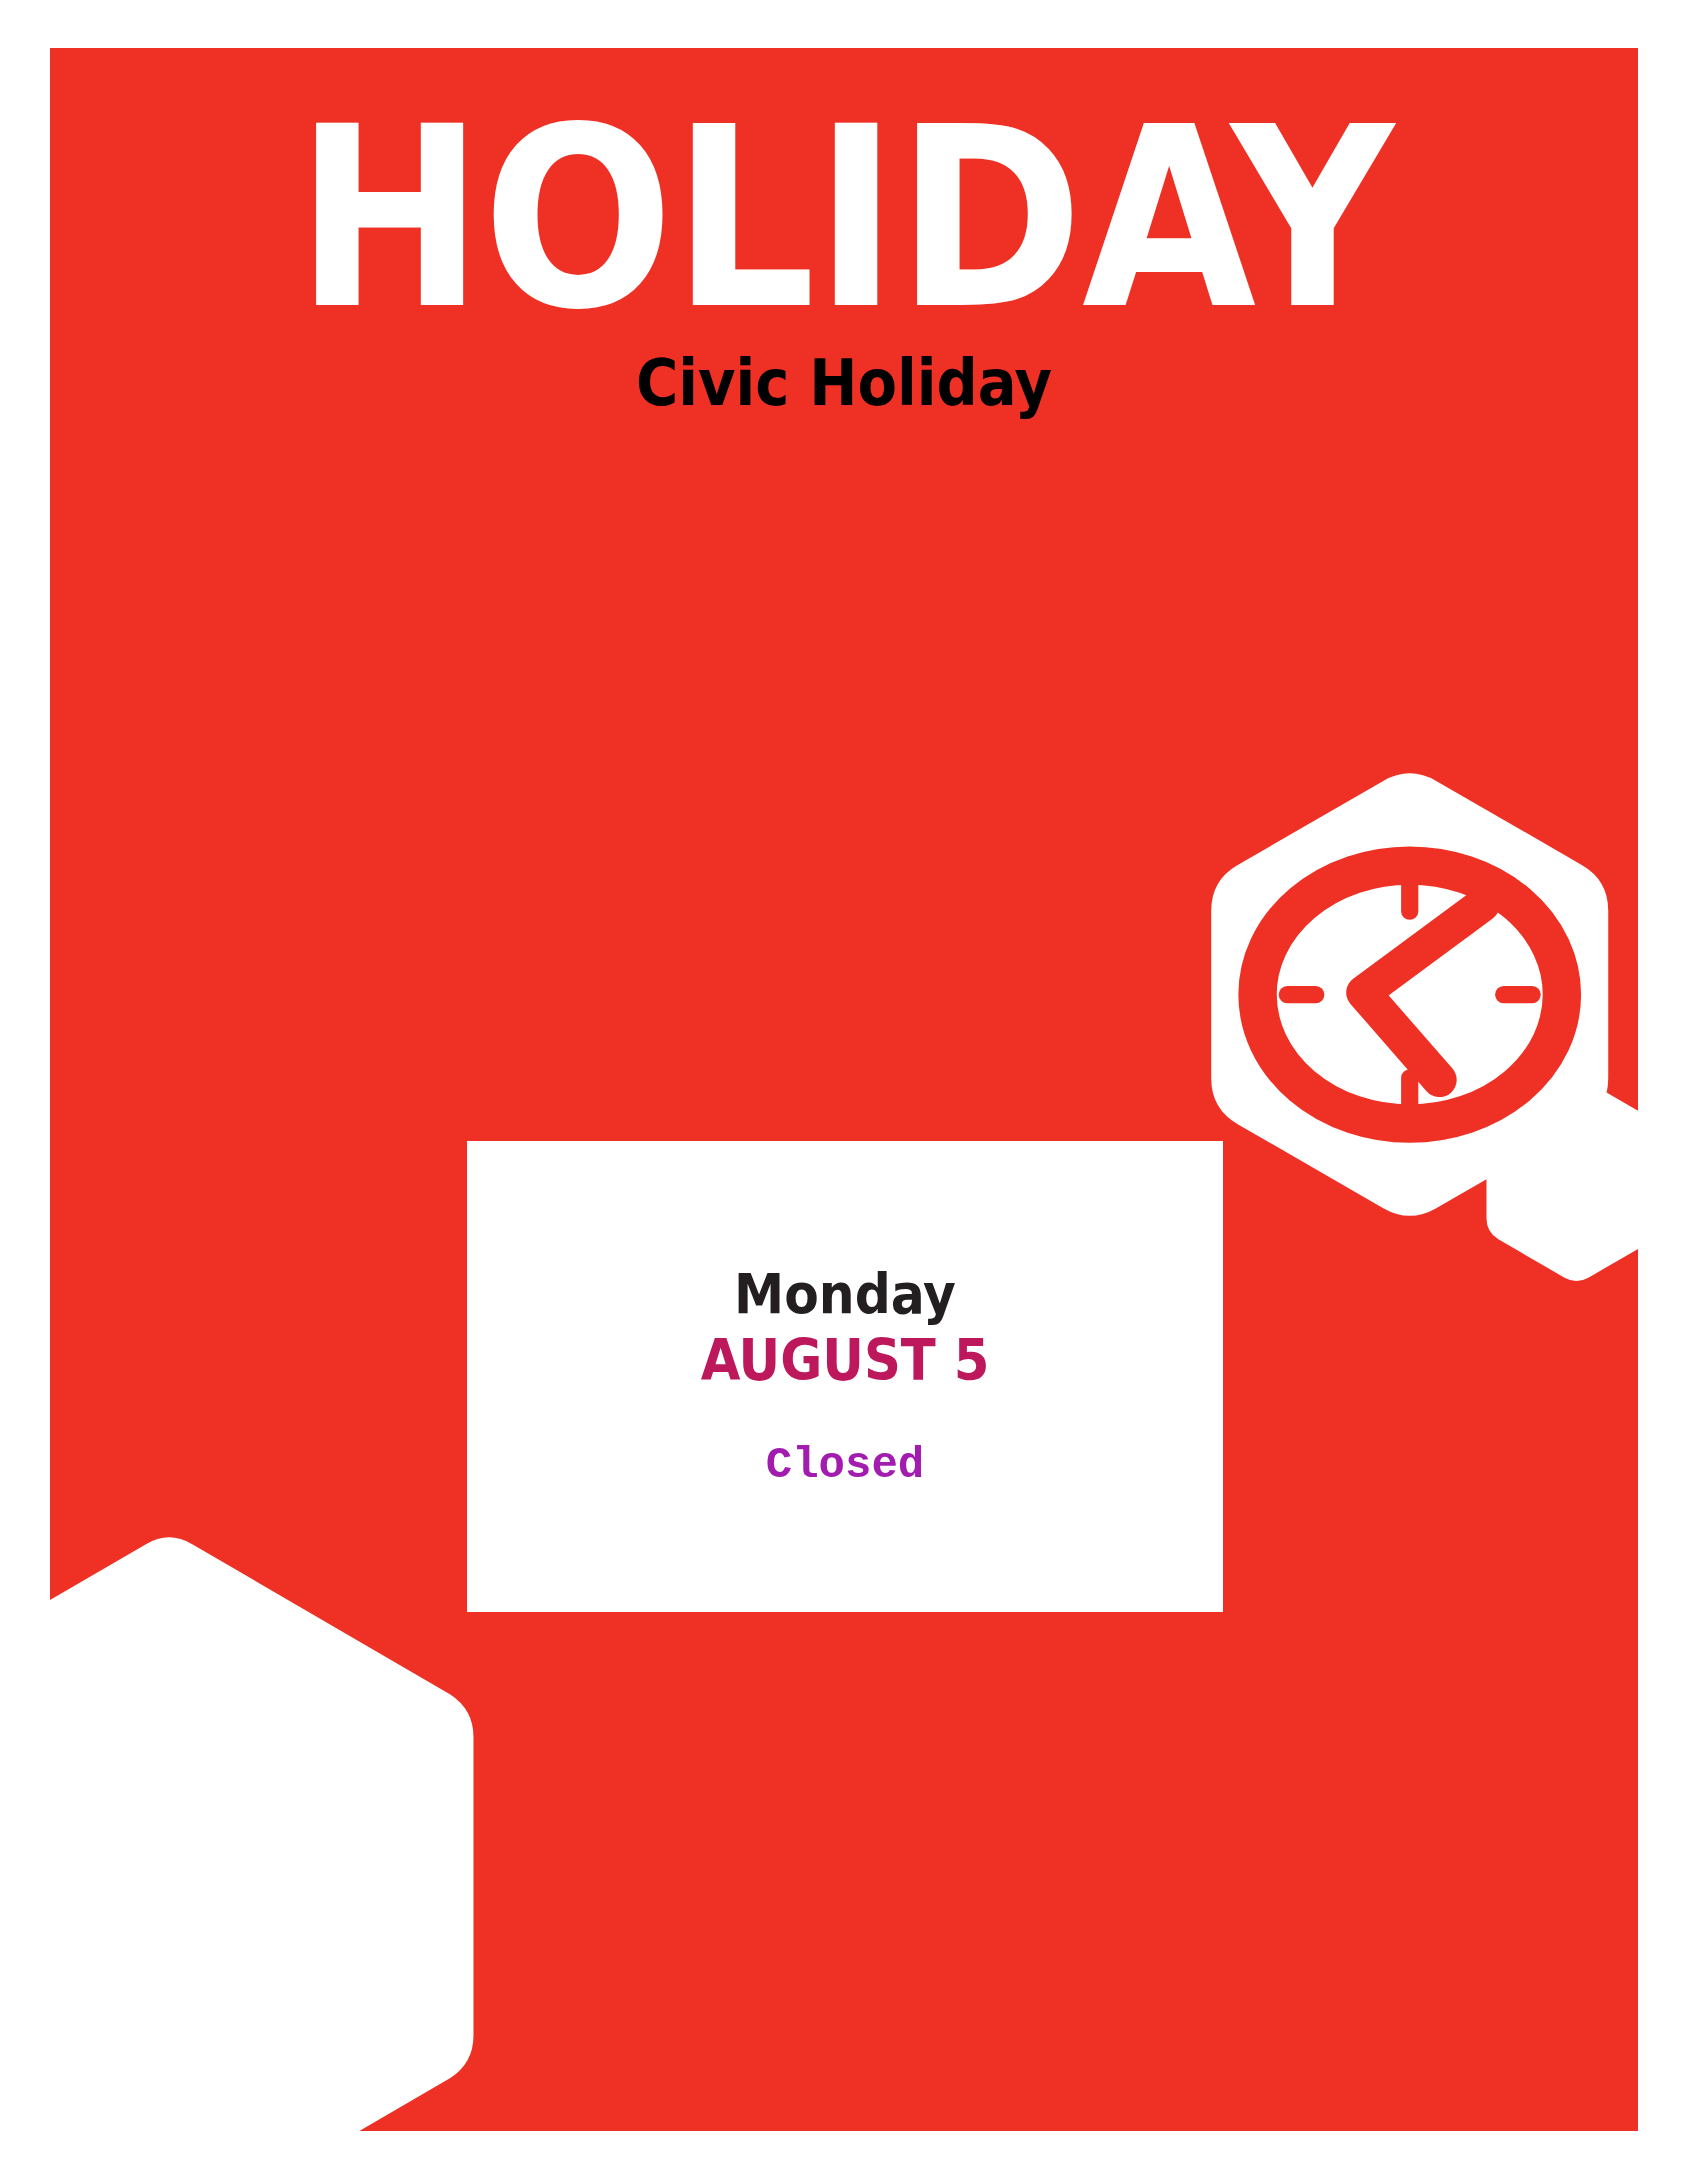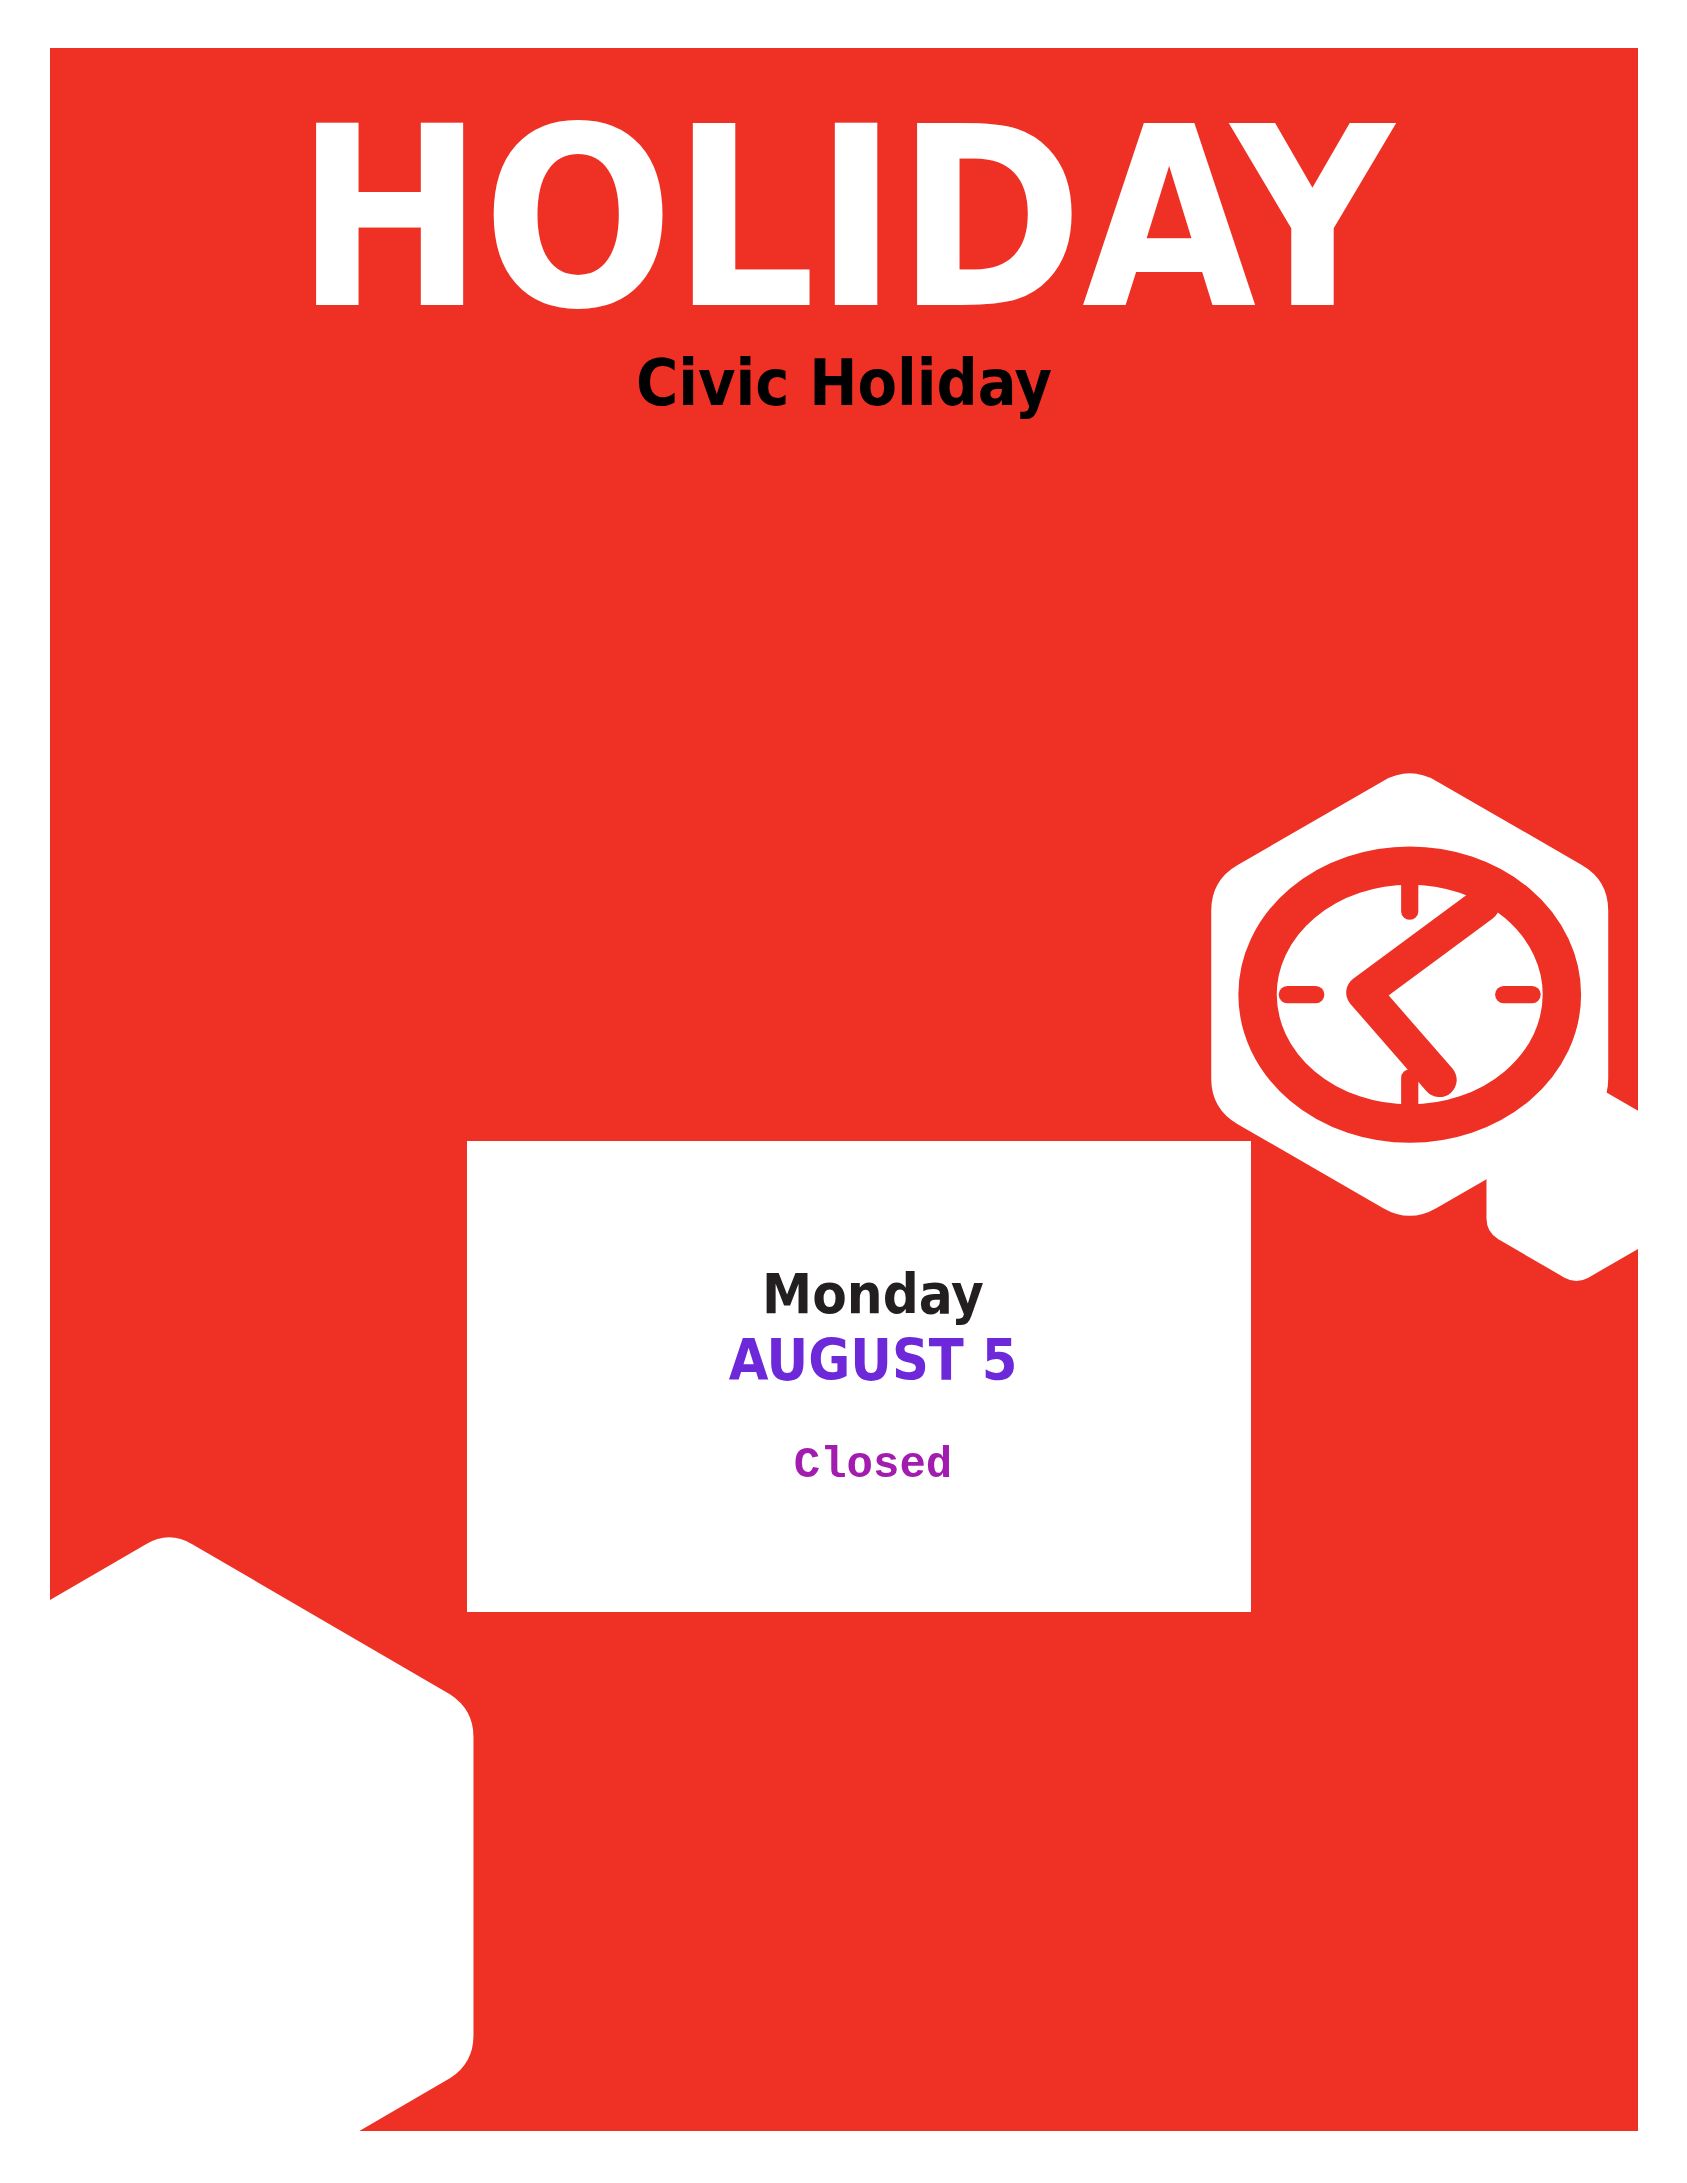--- a/index.html
+++ b/index.html
@@ -38,28 +38,27 @@
     font-family:"DejaVu Sans Condensed","Liberation Sans Narrow","Liberation Sans",sans-serif;
     font-weight:700;font-size:64px;line-height:1;letter-spacing:0px;
   }
 
   
   .info-card{
     position:absolute;left:417px;top:1093px;width:756px;height:471px;
     background:#ffffff;
     display:flex;flex-direction:column;align-items:center;justify-content:center;
     text-align:center;
-    padding-left:28px;
   }
   .card-day{
     color:#231f20;font-weight:700;font-size:56px;line-height:1.12;
     font-family:"DejaVu Sans Condensed","Liberation Sans Narrow","Liberation Sans",sans-serif;
   }
   .card-date{
-    color:#6d28d9;font-weight:600;font-size:57px;line-height:1.12;margin-top:2.6px;
+    color:#be185d;font-weight:600;font-size:57px;line-height:1.12;margin-top:2.6px;
     font-family:"DejaVu Sans Condensed","Liberation Sans Narrow","Liberation Sans",sans-serif;
   }
   .card-status{
     color:#a21caf;font-weight:700;font-size:44px;line-height:1.1;margin-top:49px;
     font-family:Liberation Mono, monospace;
   }
 </style>
 </head>
 <body>
 

